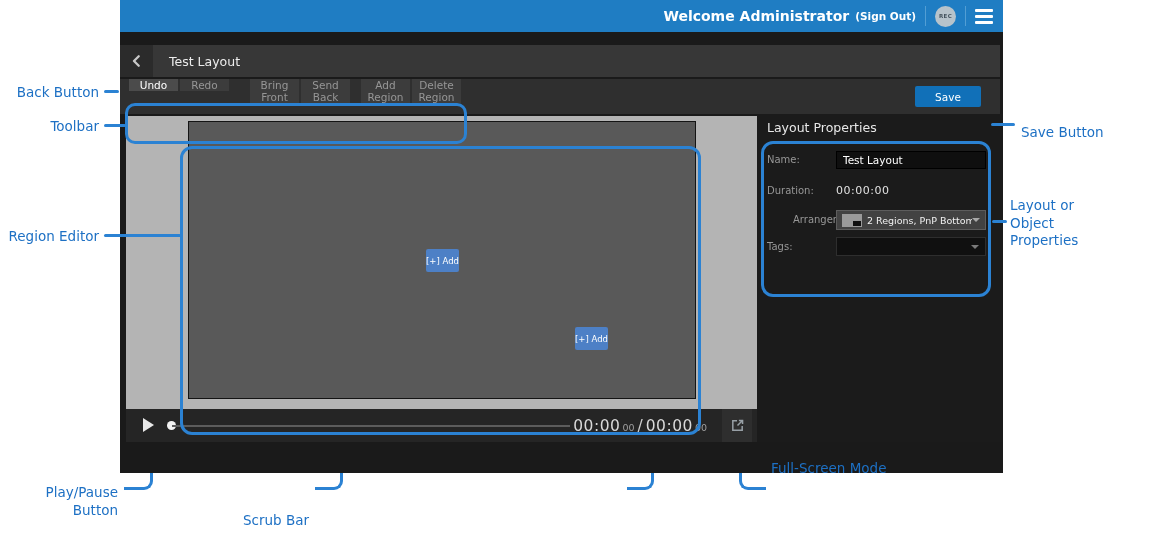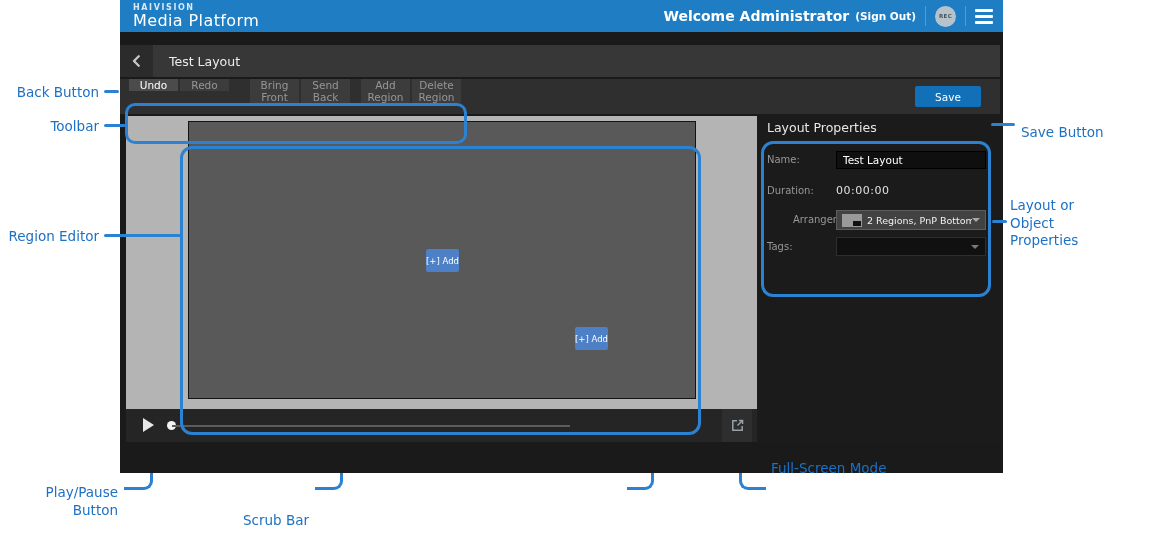--- a/index.html
+++ b/index.html
@@ -104,24 +104,20 @@
   .al-props { left:1010px; top:197px; }
 </style>
 </head>
 <body>
 
 <div class="page">
 
   <div class="app">
 
     <div class="hd">
-      <div class="brand">
-        <div class="brand-top">HAIVISION</div>
-        <div class="brand-bottom">Media Platform</div>
-      </div>
       <div class="hd-right">
         <span class="welcome">Welcome Administrator</span>
         <span class="signout">(Sign Out)</span>
         <span class="vsep"></span>
         <span class="rec">REC</span>
         <span class="vsep"></span>
         <div class="burger">
             <i></i>
             <i></i>
             <i></i>
@@ -161,20 +157,23 @@
         <div class="region">
           <button class="addbtn add1">[+] Add</button>
           <button class="addbtn add2">[+] Add</button>
         </div>
       </div>
 
       <div class="playerbar">
         <div class="play"></div>
         <div class="scrubdot"></div>
         <div class="scrubline"></div>
+        <div class="time">
+          <span class="t-big">00:00</span><span class="t-small">00</span><span class="t-sep">/</span><span class="t-big">00:00</span><span class="t-small">00</span>
+        </div>
         <div class="fsbox">
           <svg width="15" height="15" viewBox="0 0 16 16">
             <path d="M13 8.5 V13 H3 V3 H7.5" fill="none" stroke="#98a0a6" stroke-width="1.6"></path>
             <path d="M8 8 L13 3 M9.5 2.6 H13.4 V6.5" fill="none" stroke="#98a0a6" stroke-width="1.6"></path>
           </svg>
         </div>
       </div>
 
       <div class="props">
         <div class="p-title">Layout Properties</div>

